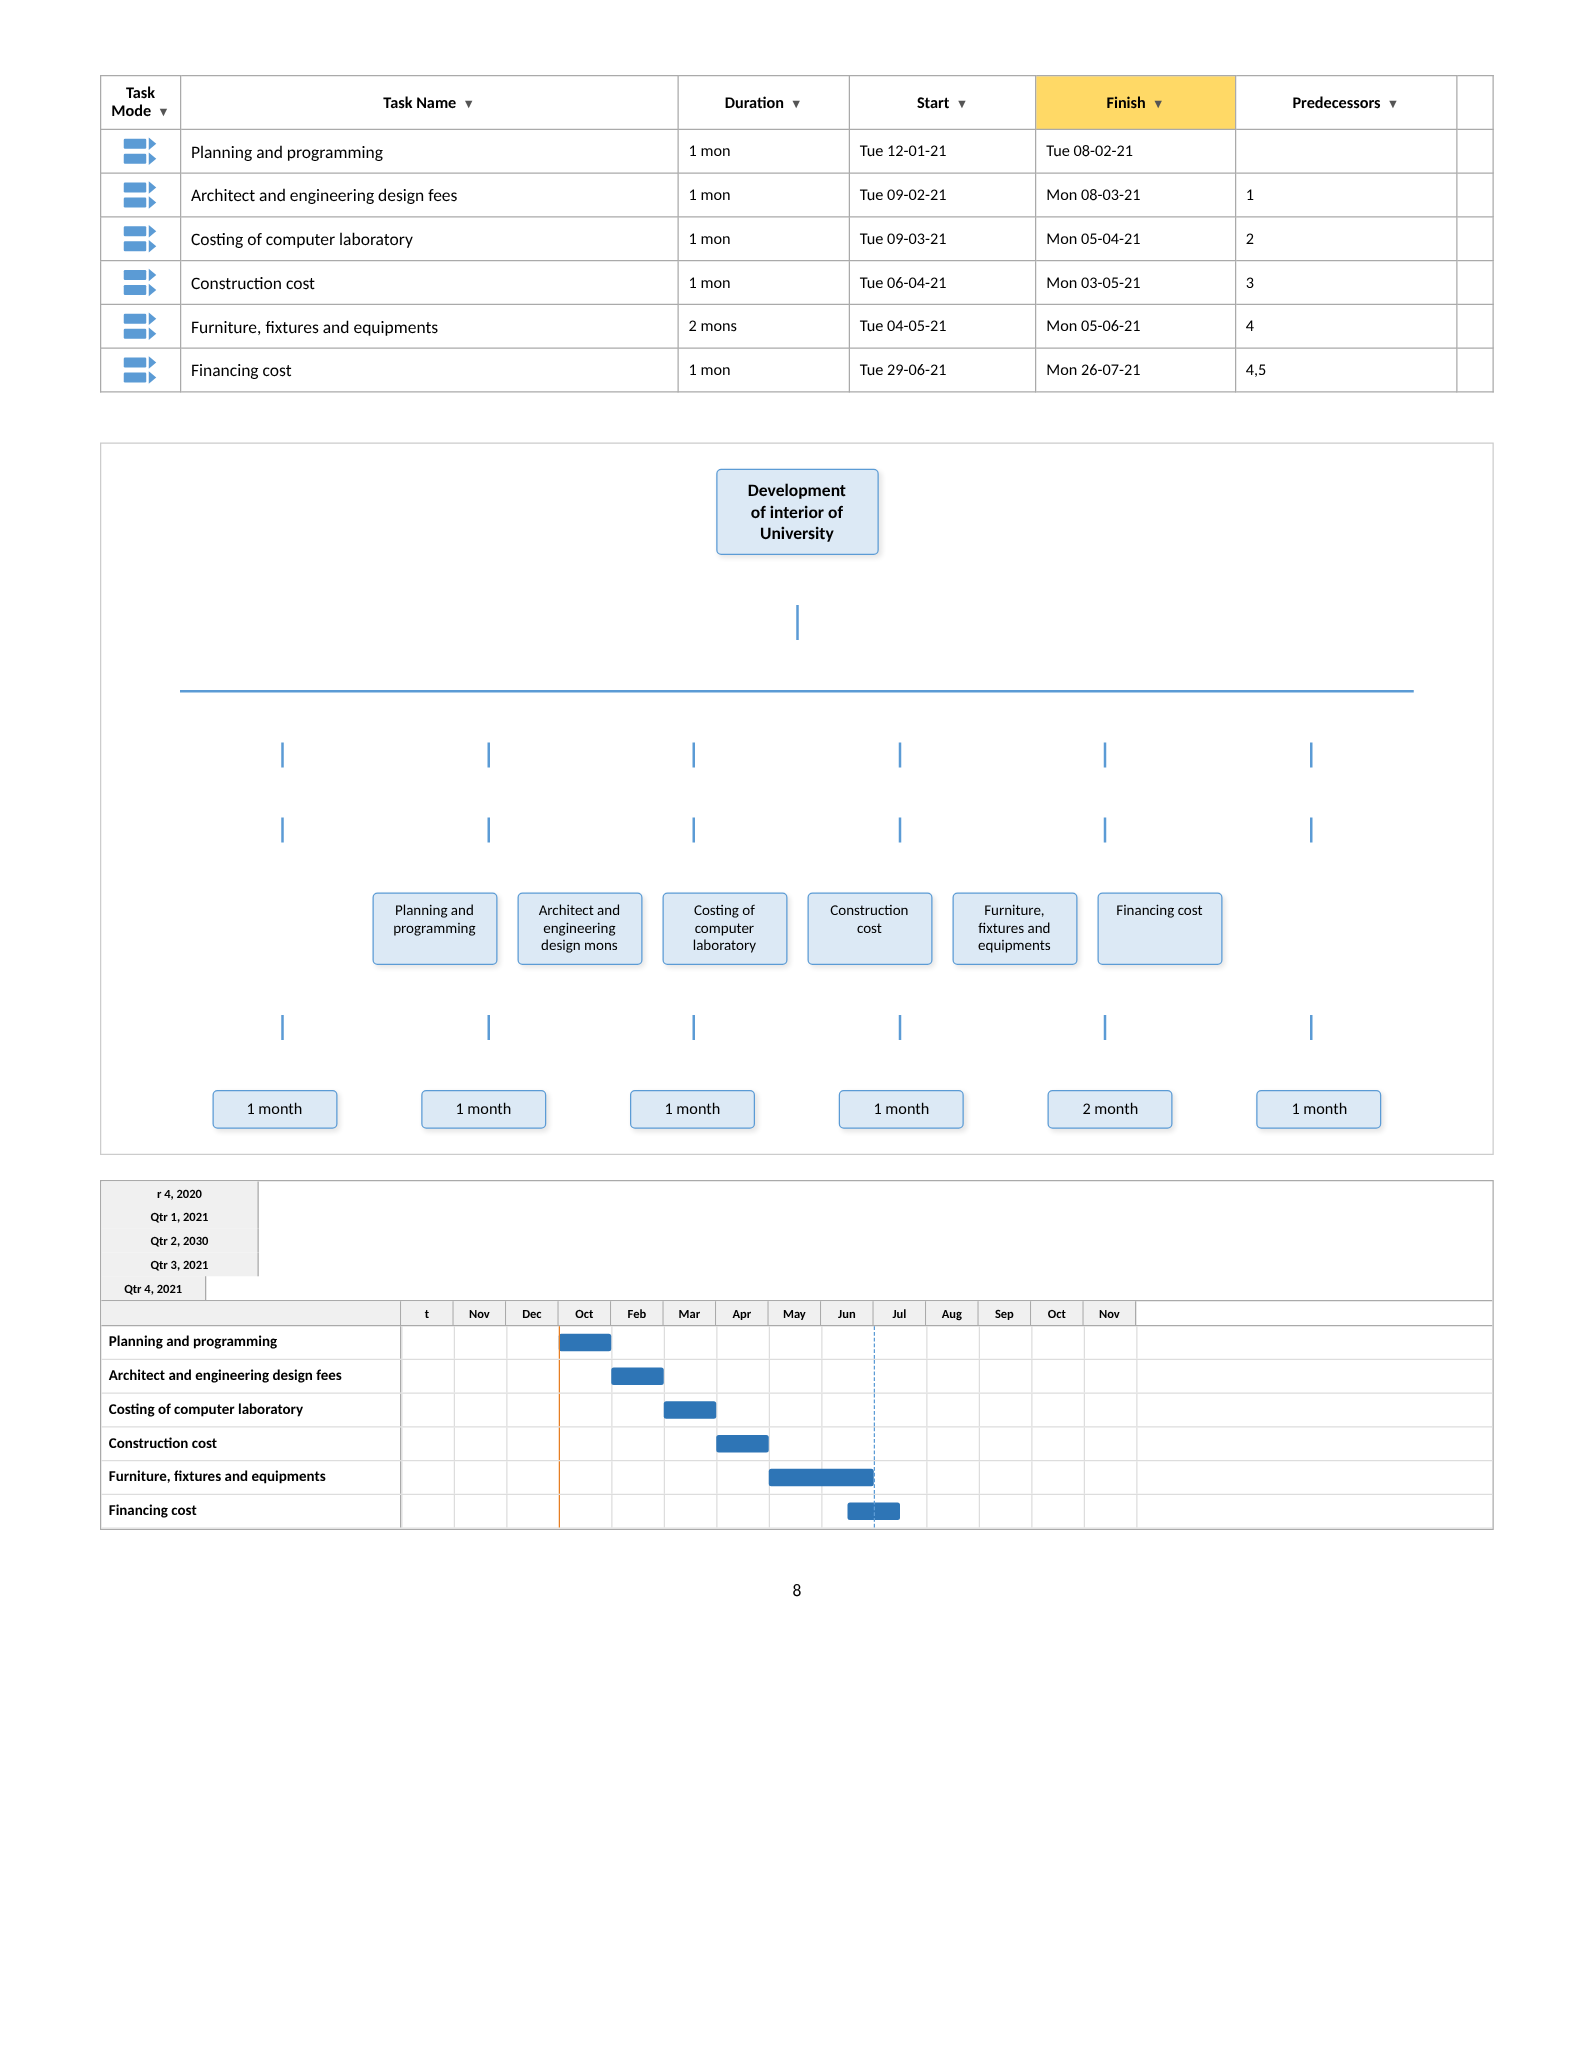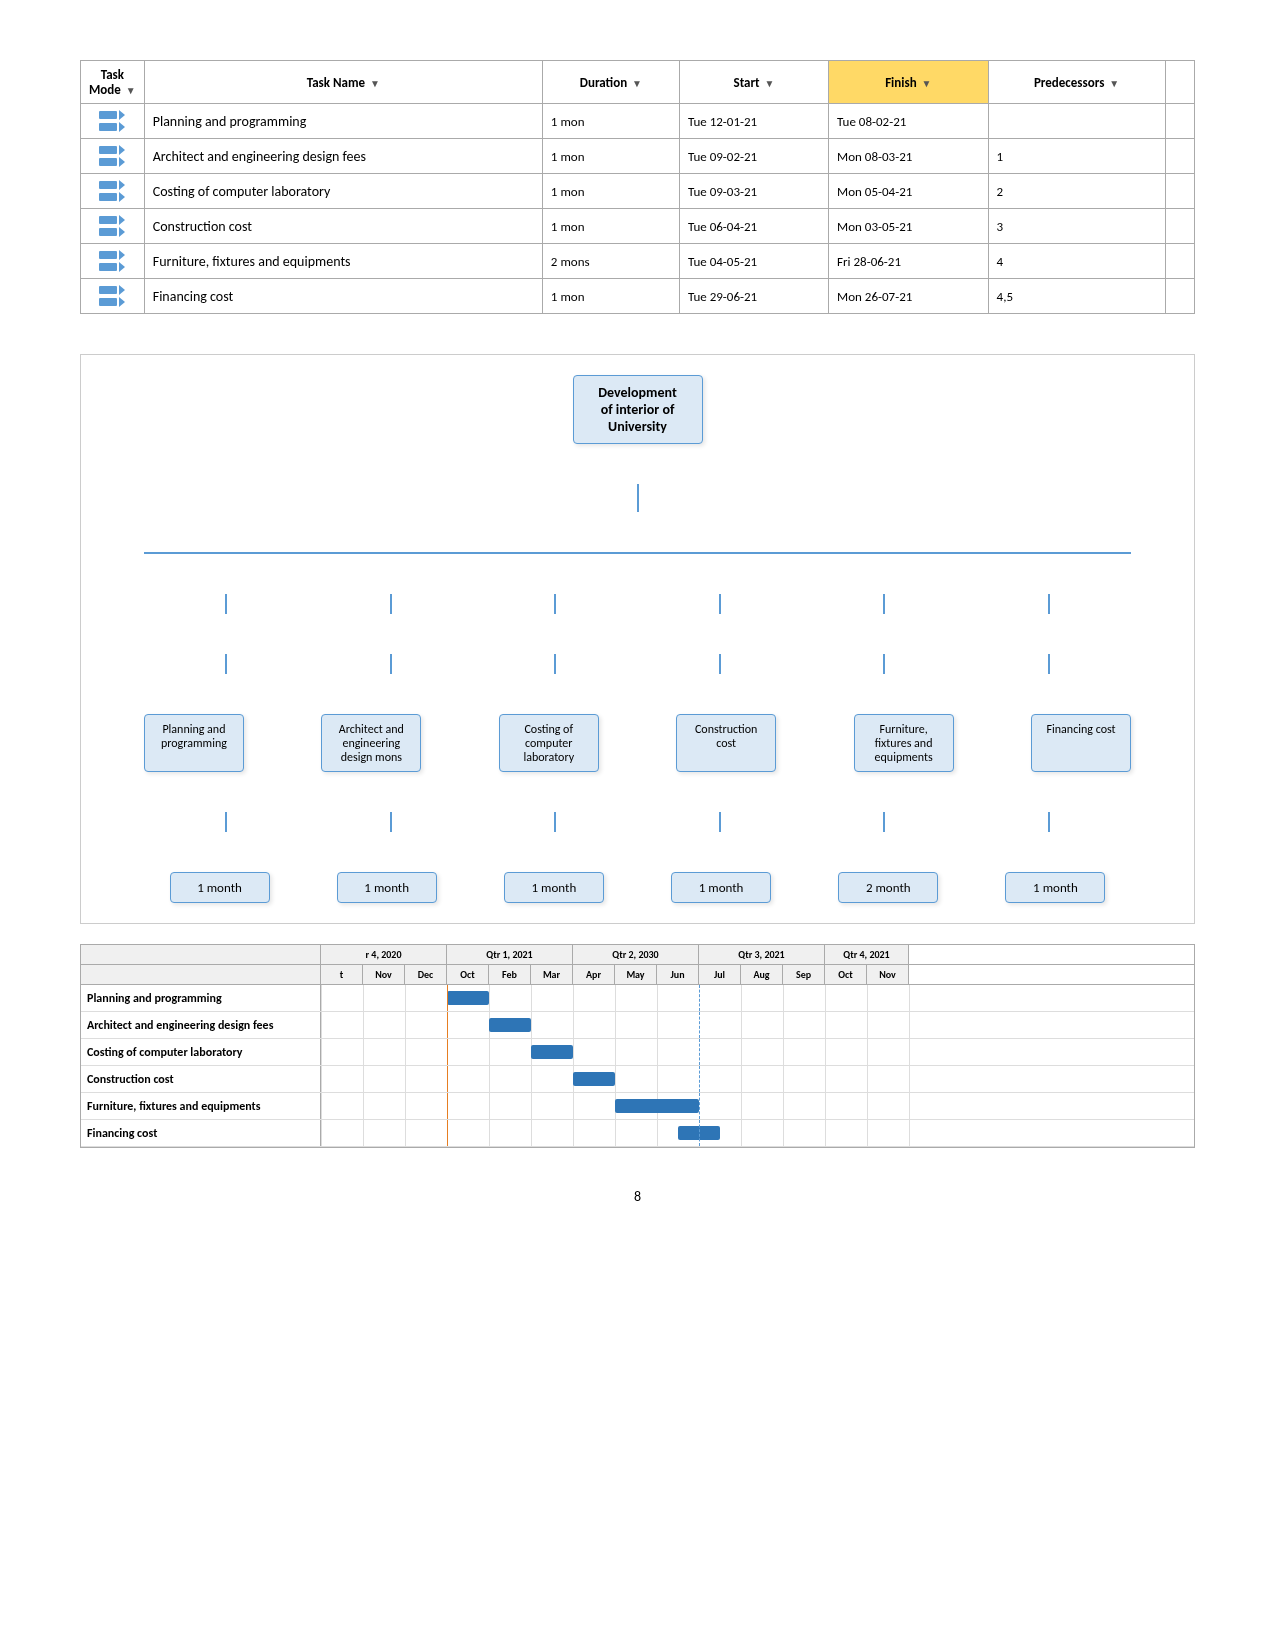--- a/index.html
+++ b/index.html
@@ -274,21 +274,21 @@
         </div>
         <div style="display:flex;align-items:center;gap:2px;">
           <div style="width:18px;height:8px;background:#5b9bd5;border-radius:1px;"></div>
           <div style="width:0;height:0;border-top:5px solid transparent;border-bottom:5px solid transparent;border-left:6px solid #5b9bd5;"></div>
         </div>
       </div>
     </td>
     <td class="td-name">Furniture, fixtures and equipments</td>
     <td class="td-dur">2 mons</td>
     <td class="td-start">Tue 04-05-21</td>
-    <td class="td-finish">Fri 28-06-21</td>
+    <td class="td-finish">Mon 05-06-21</td>
     <td class="td-pred">4</td>
     <td></td>
   </tr>
       <tr>
     <td class="task-mode">
       <div style="display:flex;flex-direction:column;align-items:center;gap:2px;">
         <div style="display:flex;align-items:center;gap:2px;">
           <div style="width:18px;height:8px;background:#5b9bd5;border-radius:1px;"></div>
           <div style="width:0;height:0;border-top:5px solid transparent;border-bottom:5px solid transparent;border-left:6px solid #5b9bd5;"></div>
         </div>
@@ -331,21 +331,21 @@
 
     <div style="display:flex; justify-content:space-around; width:92%;">
       <div class="v-drop"></div>
       <div class="v-drop"></div>
       <div class="v-drop"></div>
       <div class="v-drop"></div>
       <div class="v-drop"></div>
       <div class="v-drop"></div>
     </div>
 
-    <div class="org-row" id="desc-row" style="width:92%; justify-content:space-between;">
+    <div class="org-row" id="desc-row" style="width:92%; justify-content:center;">
     <div style="border: 1.5px solid rgb(91, 155, 213); background: rgb(220, 233, 245); padding: 7px 10px; border-radius: 4px; text-align: center; font-size: 12px; min-width: 100px; max-width: 130px; box-shadow: rgba(0, 0, 0, 0.1) 2px 2px 4px; white-space: pre-line;">Planning and
 programming</div>
         <div style="border: 1.5px solid rgb(91, 155, 213); background: rgb(220, 233, 245); padding: 7px 10px; border-radius: 4px; text-align: center; font-size: 12px; min-width: 100px; max-width: 130px; box-shadow: rgba(0, 0, 0, 0.1) 2px 2px 4px; white-space: pre-line;">Architect and
 engineering
 design mons</div>
         <div style="border: 1.5px solid rgb(91, 155, 213); background: rgb(220, 233, 245); padding: 7px 10px; border-radius: 4px; text-align: center; font-size: 12px; min-width: 100px; max-width: 130px; box-shadow: rgba(0, 0, 0, 0.1) 2px 2px 4px; white-space: pre-line;">Costing of
 computer
 laboratory</div>
         <div style="border: 1.5px solid rgb(91, 155, 213); background: rgb(220, 233, 245); padding: 7px 10px; border-radius: 4px; text-align: center; font-size: 12px; min-width: 100px; max-width: 130px; box-shadow: rgba(0, 0, 0, 0.1) 2px 2px 4px; white-space: pre-line;">Construction
 cost</div>
@@ -370,21 +370,21 @@
         <div style="border: 1.5px solid rgb(91, 155, 213); background: rgb(220, 233, 245); padding: 7px 12px; border-radius: 4px; text-align: center; font-size: 13px; min-width: 100px; box-shadow: rgba(0, 0, 0, 0.1) 2px 2px 4px;">1 month</div>
         <div style="border: 1.5px solid rgb(91, 155, 213); background: rgb(220, 233, 245); padding: 7px 12px; border-radius: 4px; text-align: center; font-size: 13px; min-width: 100px; box-shadow: rgba(0, 0, 0, 0.1) 2px 2px 4px;">1 month</div>
         <div style="border: 1.5px solid rgb(91, 155, 213); background: rgb(220, 233, 245); padding: 7px 12px; border-radius: 4px; text-align: center; font-size: 13px; min-width: 100px; box-shadow: rgba(0, 0, 0, 0.1) 2px 2px 4px;">2 month</div>
         <div style="border: 1.5px solid rgb(91, 155, 213); background: rgb(220, 233, 245); padding: 7px 12px; border-radius: 4px; text-align: center; font-size: 13px; min-width: 100px; box-shadow: rgba(0, 0, 0, 0.1) 2px 2px 4px;">1 month</div>
       </div>
   </div>
 </div>
 
 <div class="gantt-section" style="margin-top:10px;">
 
-  <div class="gantt-header-row" id="gantt-qtr-row" style="margin-left: 0px; border-left: none;">
+  <div class="gantt-header-row" id="gantt-qtr-row" style="margin-left: 0px; border-left: none; flex-direction: column;">
   <div style="min-width: 240px; width: 240px; border-right: 1px solid rgb(170, 170, 170); background: rgb(240, 240, 240);"></div>
       <div class="gantt-header-cell" style="min-width: 126px; width: 126px; font-size: 10px; border-right: 1px solid rgb(170, 170, 170);">r 4, 2020</div>
       <div class="gantt-header-cell" style="min-width: 126px; width: 126px; font-size: 10px; border-right: 1px solid rgb(170, 170, 170);">Qtr 1, 2021</div>
       <div class="gantt-header-cell" style="min-width: 126px; width: 126px; font-size: 10px; border-right: 1px solid rgb(170, 170, 170);">Qtr 2, 2030</div>
       <div class="gantt-header-cell" style="min-width: 126px; width: 126px; font-size: 10px; border-right: 1px solid rgb(170, 170, 170);">Qtr 3, 2021</div>
       <div class="gantt-header-cell" style="min-width: 84px; width: 84px; font-size: 10px; border-right: 1px solid rgb(170, 170, 170);">Qtr 4, 2021</div>
     </div>
 
   <div class="gantt-header-row" id="gantt-month-row" style="border-left:0;">
   <div style="min-width: 240px; width: 240px; border-right: 1px solid rgb(170, 170, 170); background: rgb(240, 240, 240); font-size: 11px; font-weight: bold; padding: 3px 5px;"></div>

